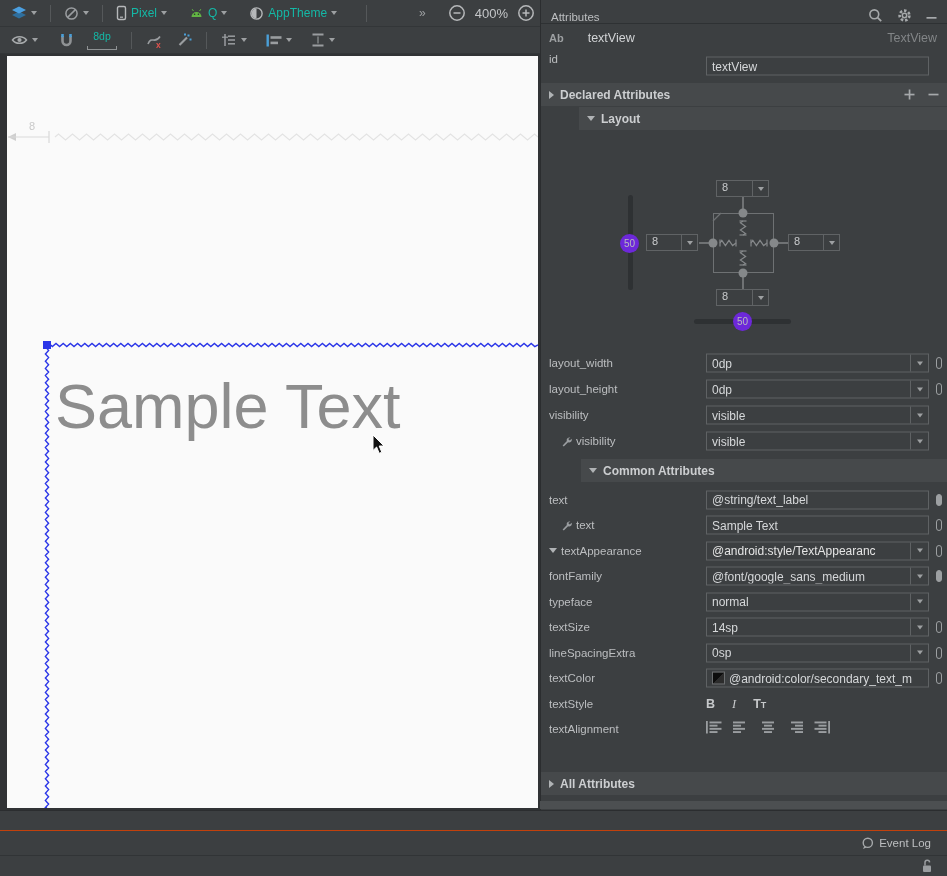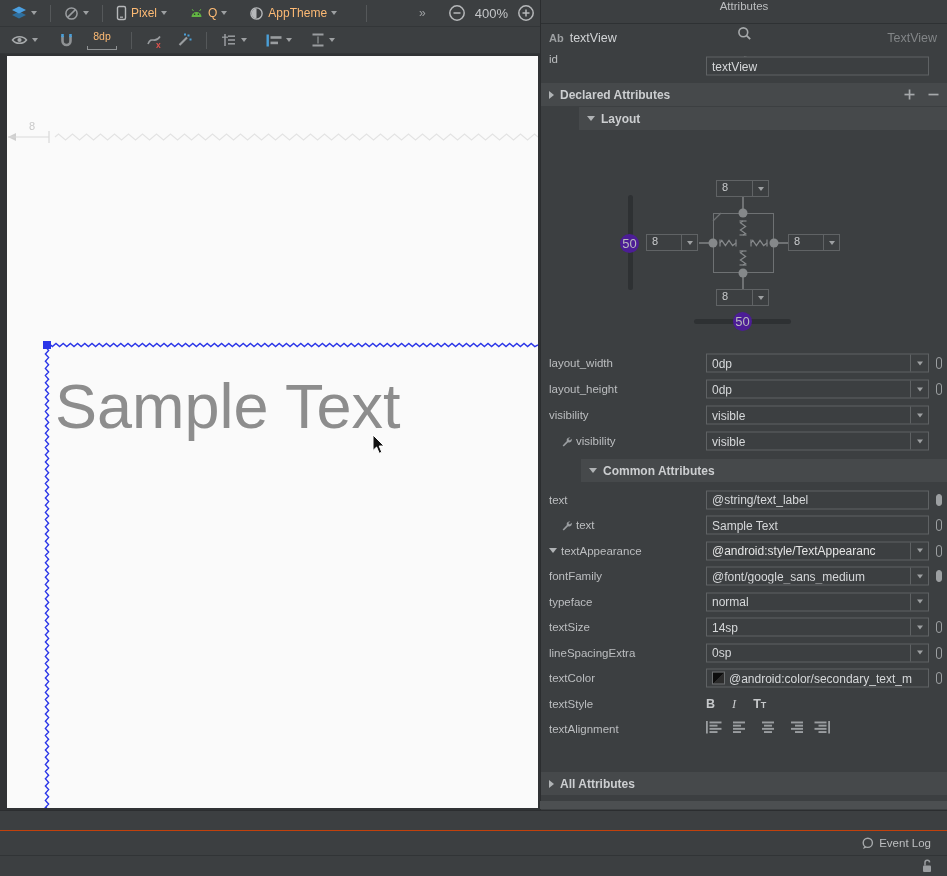--- a/index.html
+++ b/index.html
@@ -18,21 +18,21 @@
     border-bottom:1px solid #333638;
   }
   #toolbar-design {
     position:absolute; left:0; top:27px; width:540px; height:27px;
     background:#3c3f41; display:flex; align-items:center; gap:7px; padding-left:8px;
     border-bottom:1px solid #333638;
   }
   .tb-item { display:flex; align-items:center; gap:4px; padding:2px 3px; }
   .tb-divider { width:1px; height:17px; background:#55585a; margin:0 4px; }
   .caret { width:0; height:0; border-left:3.5px solid transparent; border-right:3.5px solid transparent; border-top:4px solid #9da0a2; }
-  .tb-label { color:#fdba74; font-size:12px; }
+  .tb-label { color:#14b8a6; font-size:12px; }
   #margin-default { display:flex; flex-direction:column; align-items:center; }
   #margin-default .bracket { width:30px; height:4px; border:1px solid #8f9294; border-top:none; }
   #zoom-level { font-size:13px; color:#c4c6c8; }
   #overflow-chevrons { color:#9da0a2; font-size:12px; letter-spacing:1px; margin-left:42px; }
 
   
   #canvas-bg { position:absolute; left:0; top:54px; width:540px; height:756px; background:#313335; }
   #canvas { position:absolute; left:7px; top:2px; width:531px; height:752px; background:#fafafa; overflow:hidden; }
   #sample-text {
     position:absolute; left:48px; top:314px;
@@ -43,29 +43,28 @@
   #margin-8-label { position:absolute; left:22px; top:64px; font-size:11px; color:#c9c9c9; }
   #mouse-cursor { position:absolute; left:365px; top:379px; }
 
   
   #attributes-panel {
     position:absolute; left:540px; top:0; width:407px; height:810px;
     background:#3c3f41; border-left:1px solid #2b2d2f;
   }
   #panel-titlebar {
     position:absolute; left:0; top:0; width:100%; height:24px;
-    display:flex; align-items:center; padding:0 10px; gap:14px;
+    display:flex; align-items:flex-end; padding:0 10px; gap:14px;
     border-bottom:1px solid #2e3133;
-    flex-direction:column;
   }
   #panel-title { font-size:11.5px; color:#bdbfc1; flex:1; }
   .titlebar-icon { display:flex; align-items:center; cursor:pointer; }
 
   #component-row { position:absolute; left:0; top:27px; width:100%; height:22px; display:flex; align-items:center; padding:0 10px 0 8px; }
-  #component-icon { color:#9da0a2; font-size:11px; font-weight:bold; margin-right:6px;text-align:center; }
+  #component-icon { color:#9da0a2; font-size:11px; font-weight:bold; margin-right:24px;text-align:center; }
   #component-id { color:#d2d4d6; font-size:12.5px; flex:1; }
   #component-type { color:#828587; font-size:12.5px; }
 
   #id-row { position:absolute; left:0; top:53px; width:100%; height:26px; display:flex; align-items:flex-start; }
   .row-label { width:159px; padding-left:8px; font-size:11.5px; color:#bcbec0; display:flex; align-items:center; gap:4px; overflow:hidden; white-space:nowrap; }
 
   .section-header {
     position:absolute; left:0; width:100%; height:23px; background:#46494b;
     display:flex; align-items:center; padding:0 8px; gap:6px;
     font-size:12px; font-weight:bold; color:#ccced0;
@@ -104,22 +103,22 @@
   
   #layout-body { position:absolute; left:0; top:130px; width:407px; height:218px; }
   .mini-combo {
     position:absolute; height:17px; width:53px; border:1px solid #606365; display:flex;
     font-size:11px; color:#c8cacc; background:#3c3f41;
   }
   .mini-combo .combo-value { flex:1; padding-left:5px; }
   .mini-combo .combo-arrow { width:16px; border-left:1px solid #606365; display:flex; align-items:center; justify-content:center; }
   .slider-track { position:absolute; background:#2e3133; border-radius:3px; }
   .bias-bubble {
-    position:absolute; width:19px; height:19px; border-radius:50%; background:#4c1d95;
-    color:#b7babc; font-size:13px; display:flex; align-items:center; justify-content:center;
+    position:absolute; width:19px; height:19px; border-radius:50%; background:#6d28d9;
+    color:#b7babc; font-size:10px; display:flex; align-items:center; justify-content:center;
   }
   #widget-square { position:absolute; left:172px; top:83px; width:61px; height:60px; border:1px solid #6e7173; }
   #widget-decor { position:absolute; left:0; top:0; }
 
   
   #panel-scrollbar { position:absolute; left:540px; top:801px; width:407px; height:8px; background:#4c4f51; }
   #bottom-bar-1 { position:absolute; left:0; top:810px; width:947px; height:20px; background:#3c3f41; border-top:1px solid #2b2d2f; }
   #status-bar { position:absolute; left:0; top:830px; width:947px; height:25px; background:#3c3f41; border-top:1px solid #c2410c;
     display:flex; align-items:center; justify-content:flex-end; padding-right:16px; gap:5px; }
   #status-event-log { font-size:11.5px; color:#bdbfc1; }

